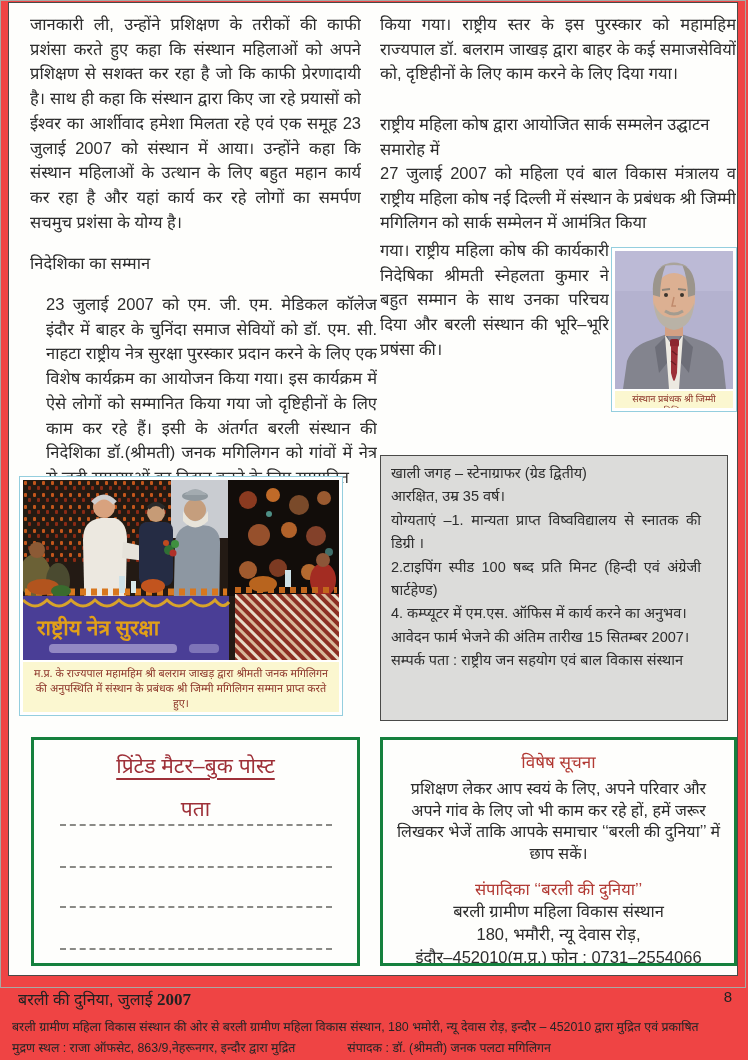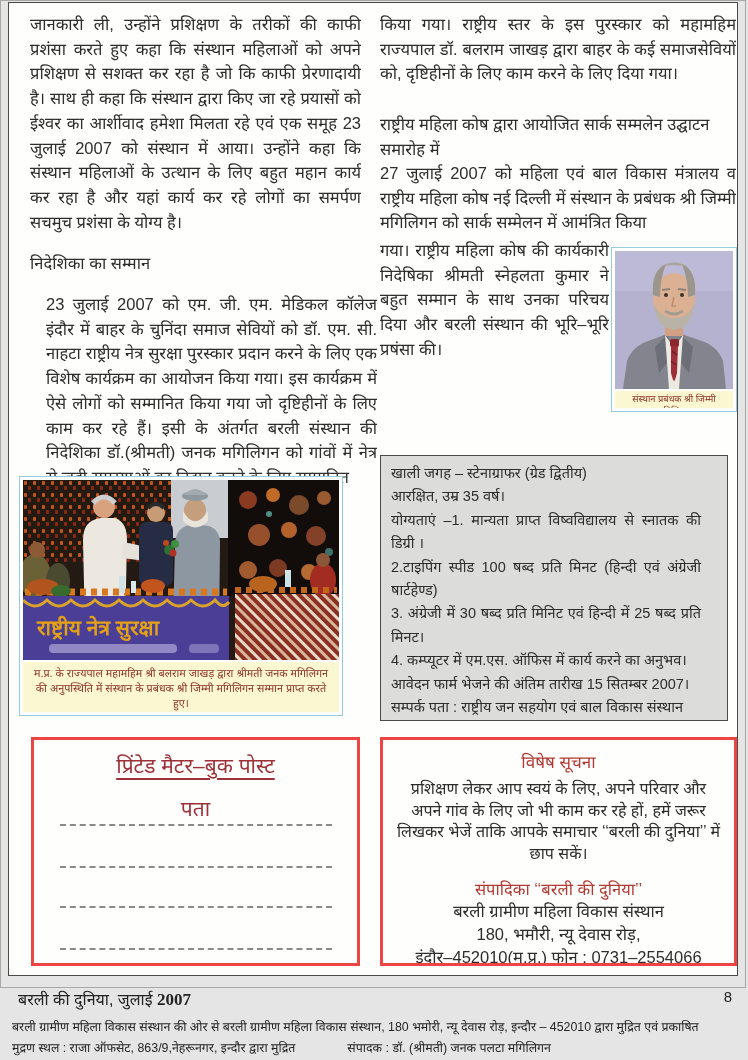--- a/index.html
+++ b/index.html
@@ -1,18 +1,18 @@
 <!DOCTYPE html>
 <html><head>
 <meta charset="utf-8">
 <style>
   html,body { margin:0; padding:0; background:#ffffff; }
   .page {
     position:relative; width:748px; height:1060px; overflow:hidden;
-    background:#e5e5e5; color:#2e2e2e;
+    background:#ef4444; color:#2e2e2e;
     font-family:"Liberation Sans","DejaVu Sans",sans-serif;
   }
   .frame-outer { position:absolute; left:0; top:0; width:744px; height:986px; border:1px solid #a8a8a4; }
   .frame-inner { position:absolute; left:8px; top:2px; width:728px; height:972px; border:1px solid #4a4a48; background:#fefefc; }
 
   .para {
     position:absolute; text-align:justify; font-size:16.5px; line-height:24.7px;
     color:#2d2d2d; overflow:hidden;
   }
   .heading { text-align:left; }
@@ -47,21 +47,21 @@
 
   
   .vacancy {
     position:absolute; left:380px; top:455px; width:348px; height:266px;
     box-sizing:border-box; background:#dcdcda; border:1px solid #4a4a48;
     padding:6px 26px 0 10px; overflow:hidden;
   }
   .vacancy .vline { font-size:14.5px; line-height:23.4px; color:#2d2d2d; text-align:justify; }
 
   
-  .black-box { position:absolute; box-sizing:border-box; border:3px solid #ef4444; background:#fefefc; overflow:hidden; }
+  .black-box { position:absolute; box-sizing:border-box; border:3px solid #15803d; background:#fefefc; overflow:hidden; }
   #addr-box  { left:31px;  top:737px; width:329px; height:229px; }
   #notice-box{ left:380px; top:737px; width:357px; height:229px; padding:5px 12px; text-align:center; }
 
   .addr-title {
     margin-top:11px; text-align:center; color:#9e3038; font-size:21px;
     text-decoration:underline; text-underline-offset:5px; text-decoration-thickness:1.5px;
   }
   .addr-sub { text-align:center; color:#9e3038; font-size:21px; margin-top:15px; }
   .dash-line { position:absolute; left:26px; width:272px; border-top:2px dashed #8a8a86; }
 
@@ -224,21 +224,20 @@
       <path d="M59 46 L57 55 L61 55" stroke="#c08a6c" stroke-width="1.5" fill="none"></path>
     </svg>
     <div class="photo-caption">संस्थान प्रबंधक श्री जिम्मी मगिलिगन</div>
   </div>
 
   <div class="vacancy">
     <div class="vline">खाली जगह – स्टेनाग्राफर (ग्रेड द्वितीय)</div>
     <div class="vline">आरक्षित, उम्र 35 वर्ष।</div>
     <div class="vline">योग्यताएं –1. मान्यता प्राप्त विष्वविद्यालय से स्नातक की डिग्री ।</div>
     <div class="vline">2.टाइपिंग स्पीड 100 षब्द प्रति मिनट (हिन्दी एवं अंग्रेजी षार्टहेण्ड)</div>
-    <div class="vline">3. अंग्रेजी में 30 षब्द प्रति मिनिट एवं हिन्दी में 25 षब्द प्रति मिनट।</div>
     <div class="vline">4. कम्प्यूटर में एम.एस. ऑफिस में कार्य करने का अनुभव।</div>
     <div class="vline">आवेदन फार्म भेजने की अंतिम तारीख 15 सितम्बर 2007।</div>
     <div class="vline">सम्पर्क पता :  राष्ट्रीय जन सहयोग एवं बाल विकास संस्थान</div>
 
   </div>
 
   <div class="black-box" id="notice-box">
     <div class="notice-title">विषेष सूचना</div>
     <div class="notice-body">प्रशिक्षण लेकर आप स्वयं के लिए, अपने परिवार और अपने गांव के लिए जो भी काम कर रहे हों, हमें जरूर लिखकर भेजें ताकि आपके समाचार ‘‘बरली की दुनिया’’ में छाप सकें।</div>
     <div class="notice-editor">संपादिका ‘‘बरली की दुनिया’’</div>

